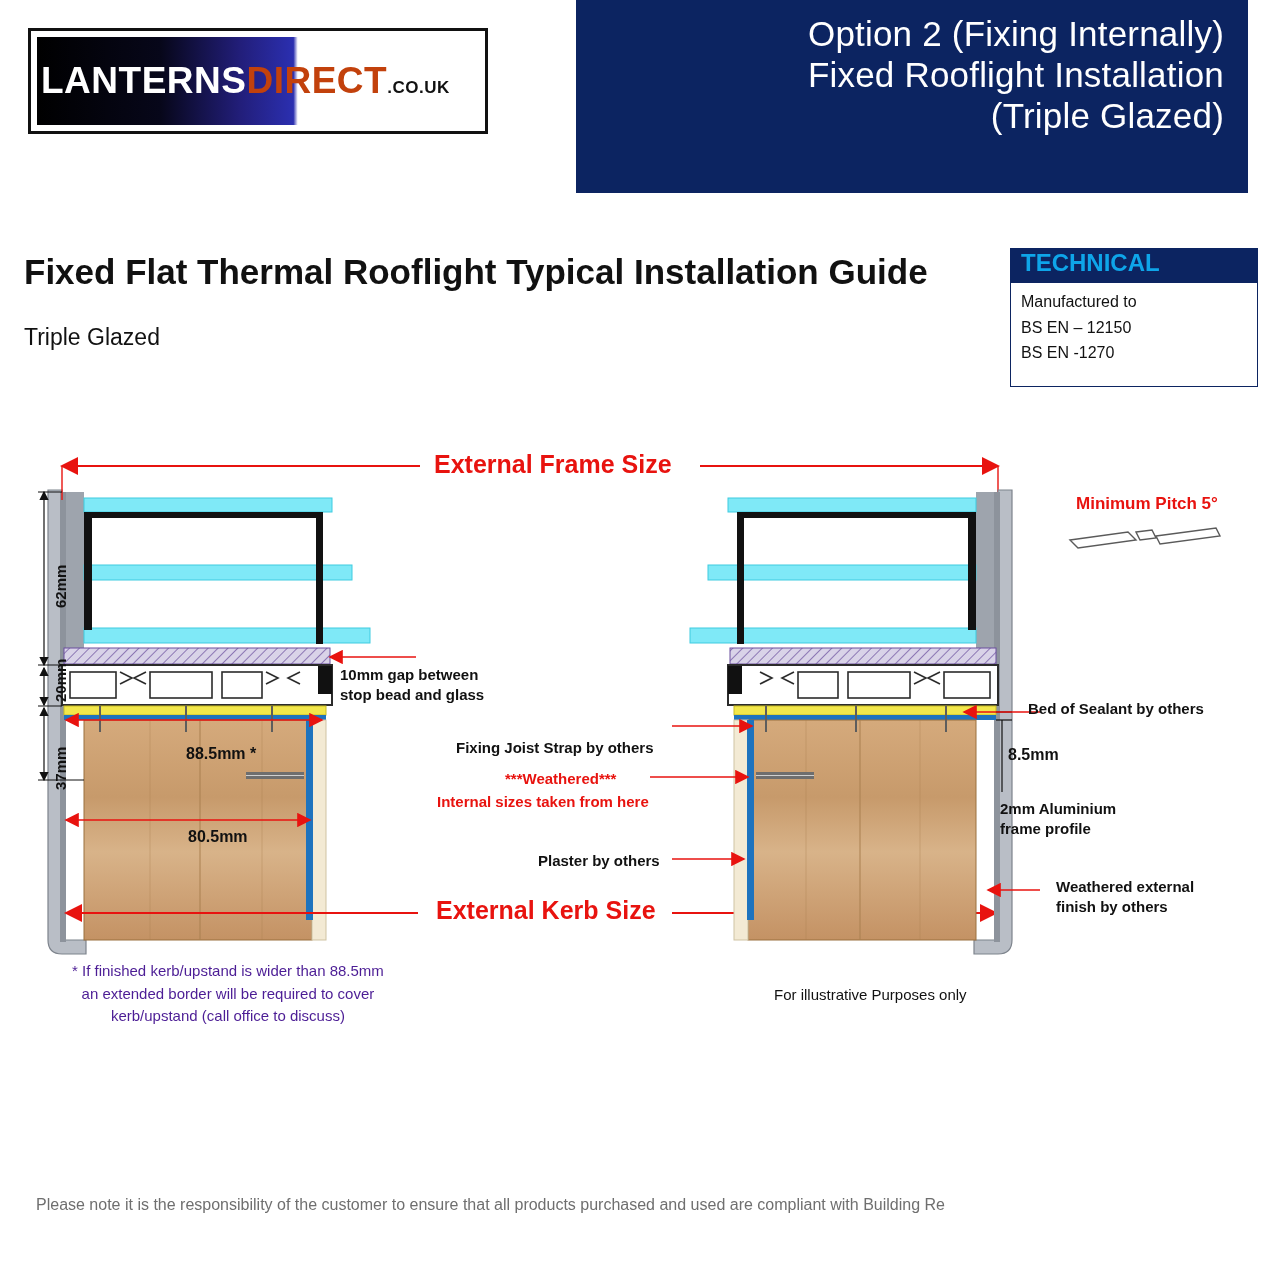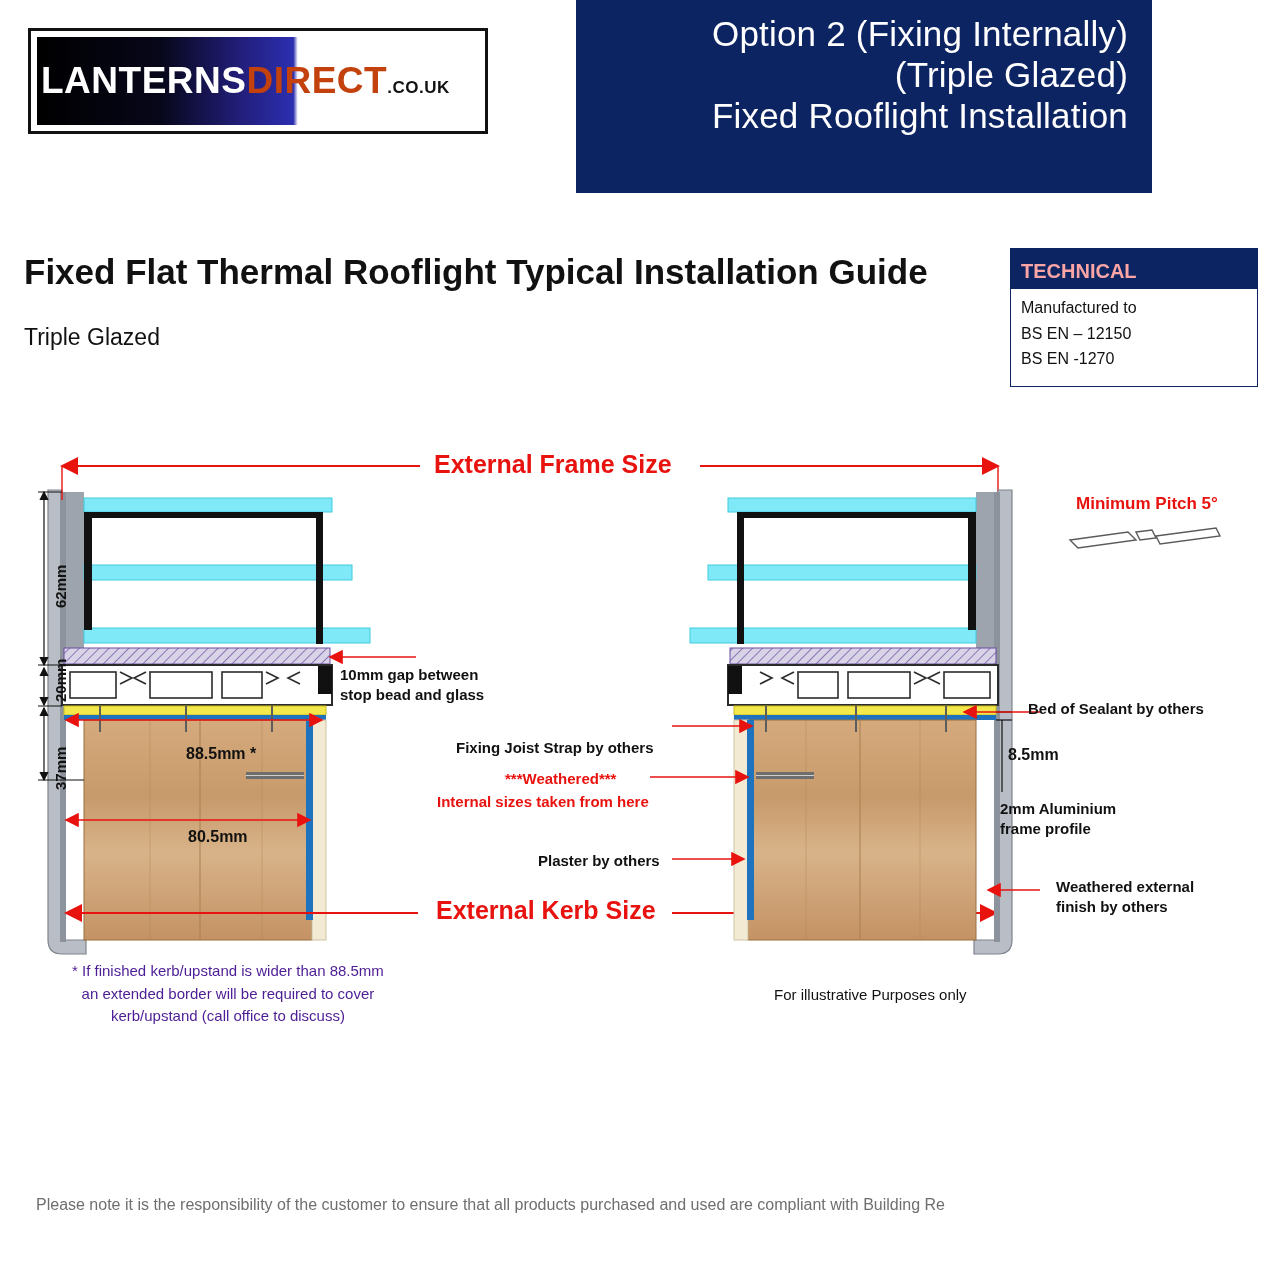--- a/index.html
+++ b/index.html
@@ -23,21 +23,21 @@
   }
   .logo-text {
     position:absolute; left:10px; top:50%; transform:translateY(-50%);
     white-space:nowrap; font-weight:bold; font-size:37px; letter-spacing:0.5px;
   }
   .logo-lanterns { color:#ffffff; }
   .logo-direct { color:#c2410c; }
   .logo-couk { color:#111111; font-size:17px; font-weight:bold; }
 
   .title-banner {
-    position:absolute; left:576px; top:0; width:576px; height:193px;
+    position:absolute; left:576px; top:0; width:672px; height:193px;
     background:#0c2461; color:#fff;
     text-align:right; padding:14px 24px 0 0;
   }
   .title-banner div {
     font-size:35px; line-height:1.17; font-weight:normal;
     letter-spacing:0.2px;
   }
 
   
   .guide-title {
@@ -46,22 +46,22 @@
   .guide-sub {
     position:absolute; left:24px; top:324px; font-size:23px;
   }
 
   
   .tech-box {
     position:absolute; left:1010px; top:248px; width:248px; height:139px;
     border:1px solid #0c2461; background:#fff;
   }
   .tech-head {
-    background:#0c2461; color:#fca5a5; font-size:20px; font-weight:bold;
-    padding:11px 10px 6px 10px;
+    background:#0c2461; color:#0ea5e9; font-size:24px; font-weight:bold;
+    padding:0 10px 6px 10px;
   }
   .tech-body { font-size:16px; padding:6px 10px; line-height:1.6; }
 
   
   .diagram { position:absolute; left:0; top:420px; width:1280px; height:640px; }
   .diagram svg { display:block; }
 
   
   .lbl { position:absolute; font-size:15px; font-weight:bold; color:#111; line-height:1.35; }
   .lbl-red { position:absolute; color:#e8130f; font-weight:bold; }
@@ -89,22 +89,22 @@
 
 <div class="logo-box">
   <div class="logo-inner"></div>
   <div class="logo-text">
     <span class="logo-lanterns">LANTERNS</span><span class="logo-direct">DIRECT</span><span class="logo-couk">.CO.UK</span>
   </div>
 </div>
 
 <div class="title-banner">
   <div>Option 2 (Fixing Internally)</div>
+  <div>Fixed Rooflight Installation</div>
   <div>(Triple Glazed)</div>
-  <div>Fixed Rooflight Installation</div>
 </div>
 
 <div class="guide-title">Fixed Flat Thermal Rooflight Typical Installation Guide</div>
 <div class="guide-sub">Triple Glazed</div>
 
 <div class="tech-box">
   <div class="tech-head">TECHNICAL</div>
   <div class="tech-body">
     <div>Manufactured to</div>
     <div>BS EN – 12150</div>

